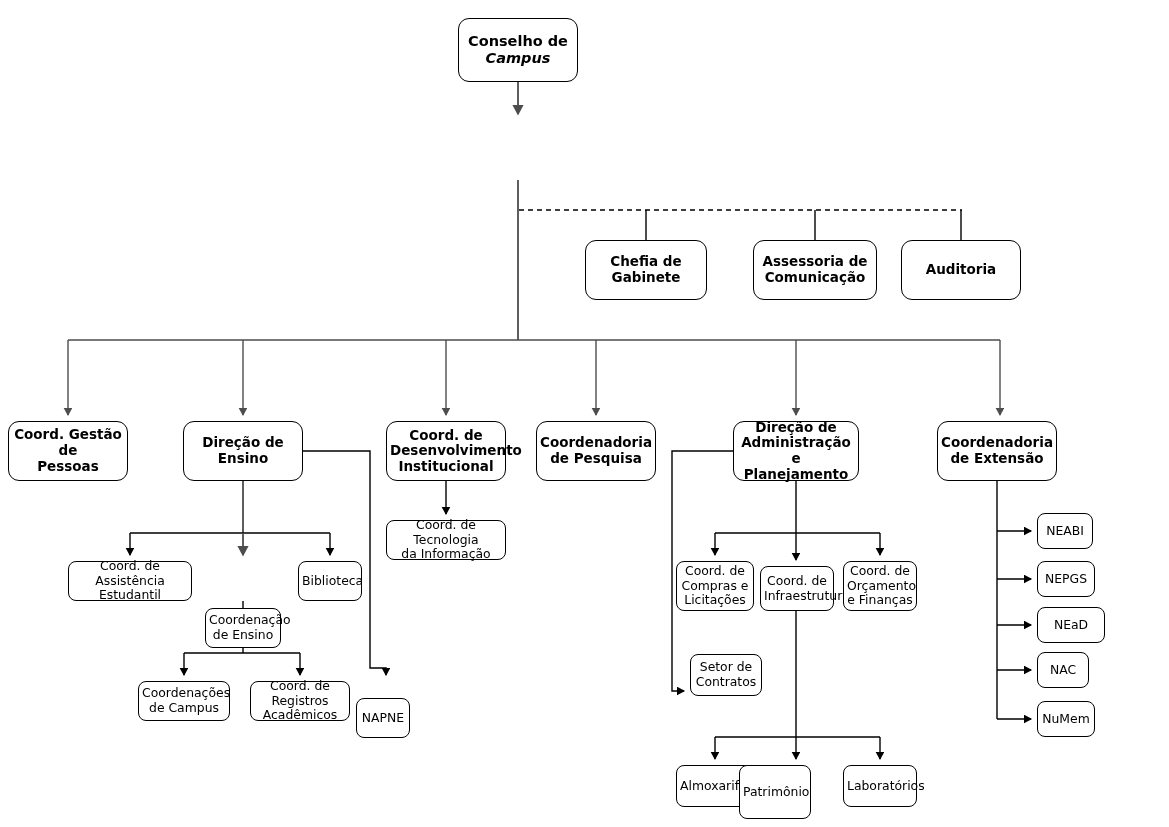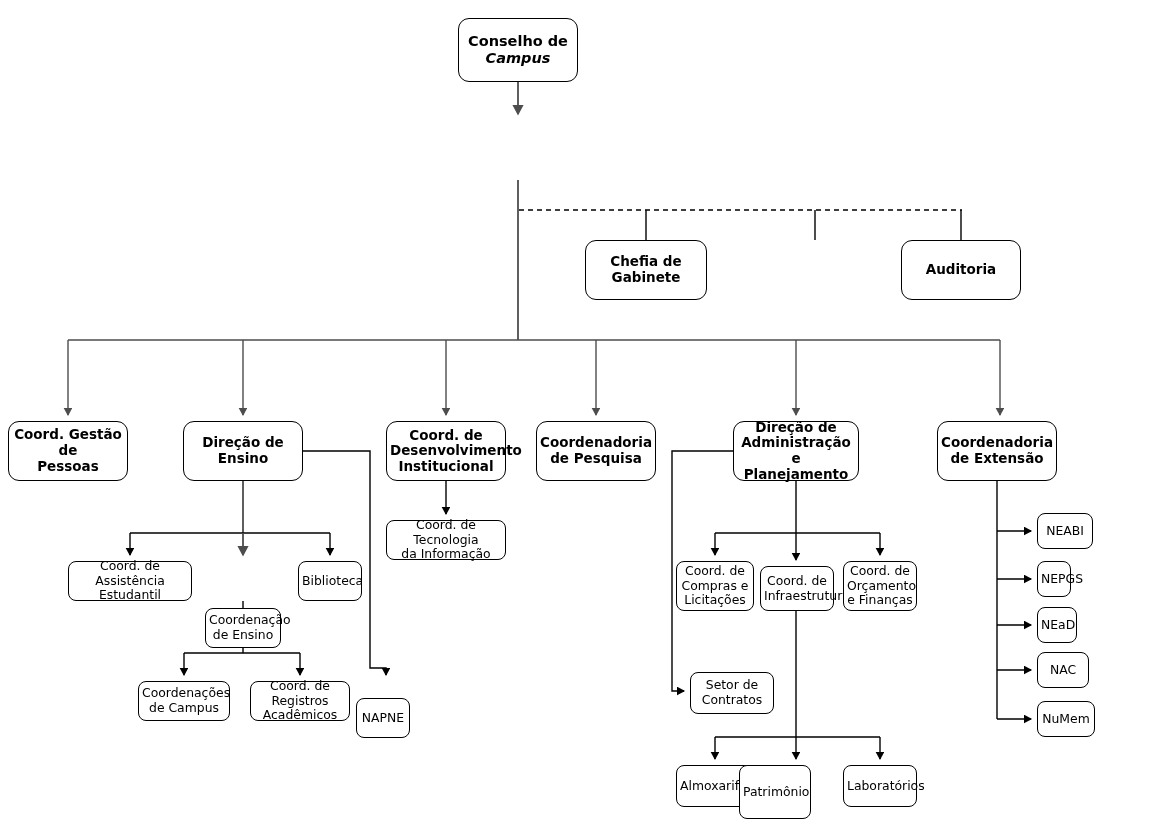--- a/index.html
+++ b/index.html
@@ -186,20 +186,24 @@
   <div class="node lvl-top" style="left: 458px; top: 18px; width: 120px; height: 64px;">
     <span class="label"><span>Conselho de</span><br><span class="sub-italic">Campus</span></span>
   </div>
 
 
   <div class="node lvl-staff" style="left: 585px; top: 240px; width: 122px; height: 60px;">
     <span class="label">Chefia de
 Gabinete</span>
   </div>
 
+  <div class="node lvl-staff" style="left: 753px; top: 240px; width: 124px; height: 60px;">
+    <span class="label">Assessoria de
+Comunicação</span>
+  </div>
 
   <div class="node lvl-dept" style="left: 8px; top: 421px; width: 120px; height: 60px;">
     <span class="label">Coord. Gestão de
 Pessoas</span>
   </div>
 
   <div class="node lvl-staff" style="left: 901px; top: 240px; width: 120px; height: 60px;">
     <span class="label">Auditoria</span>
   </div>
 
@@ -274,46 +278,46 @@
     <span class="label">Coord. de
 Infraestrutura</span>
   </div>
 
   <div class="node lvl-sub" style="left: 843px; top: 561px; width: 74px; height: 50px;">
     <span class="label">Coord. de
 Orçamento
 e Finanças</span>
   </div>
 
-  <div class="node lvl-sub2" style="left: 690px; top: 672px; width: 84px; height: 42px;">
+  <div class="node lvl-sub2" style="left: 690px; top: 654px; width: 72px; height: 42px;">
     <span class="label">Setor de
 Contratos</span>
   </div>
 
   <div class="node lvl-sub2" style="left: 676px; top: 765px; width: 78px; height: 42px;">
     <span class="label">Almoxarifado</span>
   </div>
 
   <div class="node lvl-sub2" style="left: 739px; top: 765px; width: 72px; height: 54px;">
     <span class="label">Patrimônio</span>
   </div>
 
   <div class="node lvl-sub2" style="left: 843px; top: 765px; width: 74px; height: 42px;">
     <span class="label">Laboratórios</span>
   </div>
 
   <div class="node lvl-unit" style="left: 1037px; top: 513px; width: 56px; height: 36px;">
     <span class="label">NEABI</span>
   </div>
 
-  <div class="node lvl-unit" style="left: 1037px; top: 561px; width: 34px; height: 36px;">
+  <div class="node lvl-unit" style="left: 1037px; top: 561px; width: 58px; height: 36px;">
     <span class="label">NEPGS</span>
   </div>
 
-  <div class="node lvl-unit" style="left: 1037px; top: 607px; width: 40px; height: 36px;">
+  <div class="node lvl-unit" style="left: 1037px; top: 607px; width: 68px; height: 36px;">
     <span class="label">NEaD</span>
   </div>
 
   <div class="node lvl-unit" style="left: 1037px; top: 652px; width: 52px; height: 36px;">
     <span class="label">NAC</span>
   </div>
 
   <div class="node lvl-unit" style="left: 1037px; top: 701px; width: 58px; height: 36px;">
     <span class="label">NuMem</span>
   </div>

